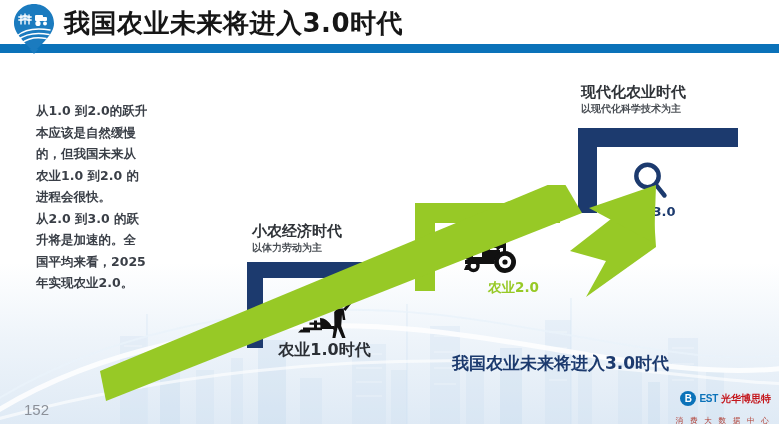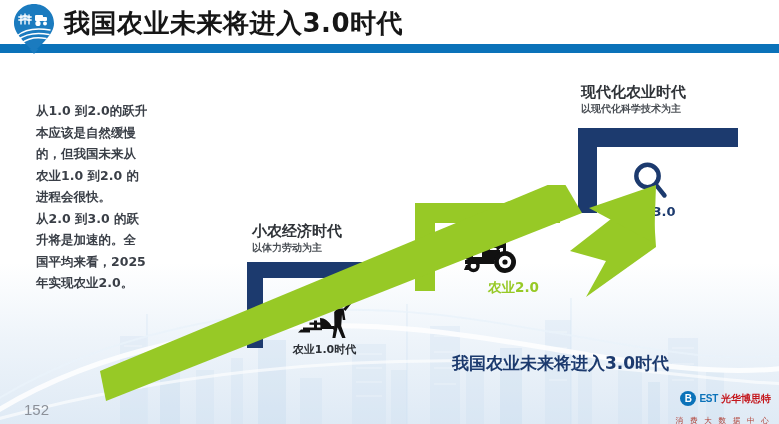--- a/index.html
+++ b/index.html
@@ -63,21 +63,21 @@
           font-family:Liberation Sans, sans-serif;}
   .cap .s{font-size:10px;font-weight:bold;color:#4a4f55;line-height:13px;white-space:nowrap;margin-top:1px;
           font-family:"DejaVu Sans","Liberation Sans",sans-serif;}
   #cap1{left:252px;top:222px;}
   #cap2{left:418px;top:152px;}
   #cap3{left:581px;top:83px;}
 
   
   .era{position:absolute;text-align:center;}
   .era .ico{display:block;margin:0 auto;}
-  .era .lbl{display:block;font-size:11px;font-weight:bold;line-height:16px;margin-top:2px;white-space:nowrap;
+  .era .lbl{display:block;font-size:16px;font-weight:bold;line-height:16px;margin-top:2px;white-space:nowrap;
             font-family:"DejaVu Sans","Liberation Sans",sans-serif;}
   #era1{left:272px;top:296px;width:105px;}
   #era1 .lbl{color:#2b2f35;}
   #era2{left:443px;top:235px;width:96px;}
   #era2 .lbl{color:#97c926;font-size:13.5px;text-align:right;}
   #era3{left:609px;top:160px;width:84px;}
   #era3 .lbl{color:#1c3a6e;font-size:13px;}
 
   
   .arrow{position:absolute;left:100px;top:185px;width:640px;height:225px;pointer-events:none;}

